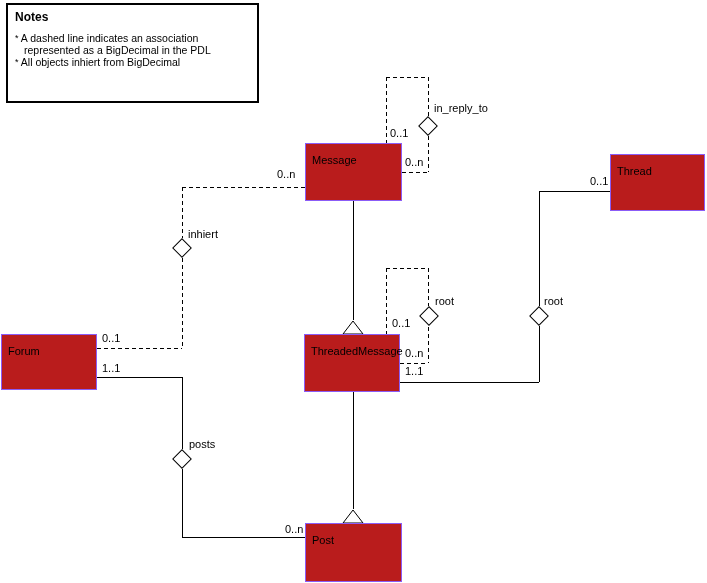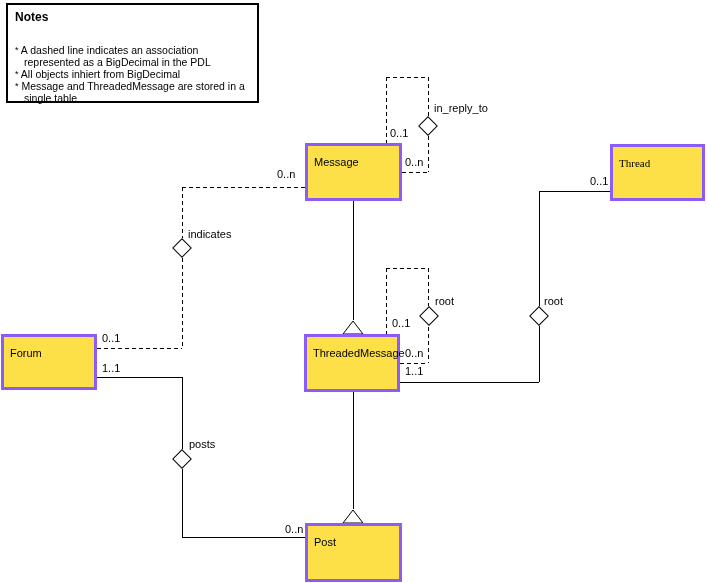--- a/index.html
+++ b/index.html
@@ -8,22 +8,22 @@
   #canvas {
     position: relative;
     width: 707px;
     height: 583px;
     background: #ffffff;
     overflow: hidden;
   }
   
   .box {
     position: absolute;
-    background: #fde047;
-    border: 3px solid #8b5cf6;
+    background: #b91c1c;
+    border: 1px solid #8b5cf6;
     z-index: 3;
   }
   .box .box-label {
     display: block;
     padding: 11px 0 0 6px;
     font-size: 11px;
     line-height: 11px;
     white-space: nowrap;
   }
   
@@ -32,21 +32,21 @@
     left: 6px; top: 3px;
     width: 253px; height: 100px;
     border: 2px solid #000;
     background: #fff;
     padding: 5px 7px 0 7px;
     z-index: 3;
   }
   #notes .notes-title {
     font-size: 12px;
     font-weight: bold;
-    margin-bottom: 20px;
+    margin-bottom: 8px;
   }
   #notes ul { list-style: none; }
   #notes li {
     font-size: 10.5px;
     line-height: 12px;
     padding-left: 9px;
     text-indent: -9px;
   }
   #notes .bullet { font-size: 9px; vertical-align: top; }
   
@@ -81,21 +81,20 @@
 </head>
 <body>
 
 <div id="canvas">
 
   <div id="notes">
     <div class="notes-title">Notes</div>
     <ul>
       <li><span class="bullet">*</span> <span>A dashed line indicates an association represented as a BigDecimal in the PDL</span></li>
       <li><span class="bullet">*</span> <span>All objects inhiert from BigDecimal</span></li>
-      <li><span class="bullet">*</span> <span>Message and ThreadedMessage are stored in a single table</span></li>
     </ul>
   </div>
 
   <div class="vl" style="left:353px; top:201px; height:119px;"></div>
 
   <div class="vl" style="left:353px; top:392px; height:117px;"></div>
 
   <div class="hl" style="left:539px; top:191px; width:71px;"></div>
   <div class="vl" style="left:539px; top:191px; height:115px;"></div>
   <div class="vl" style="left:539px; top:326px; height:56px;"></div>
@@ -142,35 +141,35 @@
   <svg class="tri" style="left:342px; top:320px;" width="22" height="15">
     <polygon points="11,1 1,14 21,14" fill="#ffffff" stroke="#000000" stroke-width="1"></polygon>
   </svg>
   <svg class="tri" style="left:342px; top:509px;" width="22" height="15">
     <polygon points="11,1 1,14 21,14" fill="#ffffff" stroke="#000000" stroke-width="1"></polygon>
   </svg>
 
   <div class="box" style="left:305px; top:143px; width:97px; height:58px;">
     <span class="box-label">Message</span>
   </div>
-  <div class="box" style="left:610px; top:144px; width:95px; height:57px;font-family:Liberation Serif, serif;">
+  <div class="box" style="left:610px; top:154px; width:95px; height:57px;">
     <span class="box-label">Thread</span>
   </div>
   <div class="box" style="left:1px; top:334px; width:96px; height:56px;">
     <span class="box-label">Forum</span>
   </div>
   <div class="box" style="left:305px; top:523px; width:97px; height:59px;">
     <span class="box-label">Post</span>
   </div>
   <div class="box" style="left:304px; top:334px; width:96px; height:58px;">
     <span class="box-label">ThreadedMessage</span>
   </div>
 
   <span class="lbl" style="left:433px; top:103px;">in_reply_to</span>
-  <span class="lbl" style="left:187px; top:229px;">indicates</span>
+  <span class="lbl" style="left:187px; top:229px;">inhiert</span>
   <span class="lbl" style="left:434px; top:296px;">root</span>
   <span class="lbl" style="left:543px; top:296px;">root</span>
   <span class="lbl" style="left:188px; top:439px;">posts</span>
 
   <span class="mult" style="left:389px; top:128px;">0..1</span>
   <span class="mult" style="left:404px; top:157px;">0..n</span>
   <span class="mult" style="left:276px; top:169px;">0..n</span>
   <span class="mult" style="left:101px; top:333px;">0..1</span>
   <span class="mult" style="left:101px; top:363px;">1..1</span>
   <span class="mult" style="left:284px; top:524px;">0..n</span>

